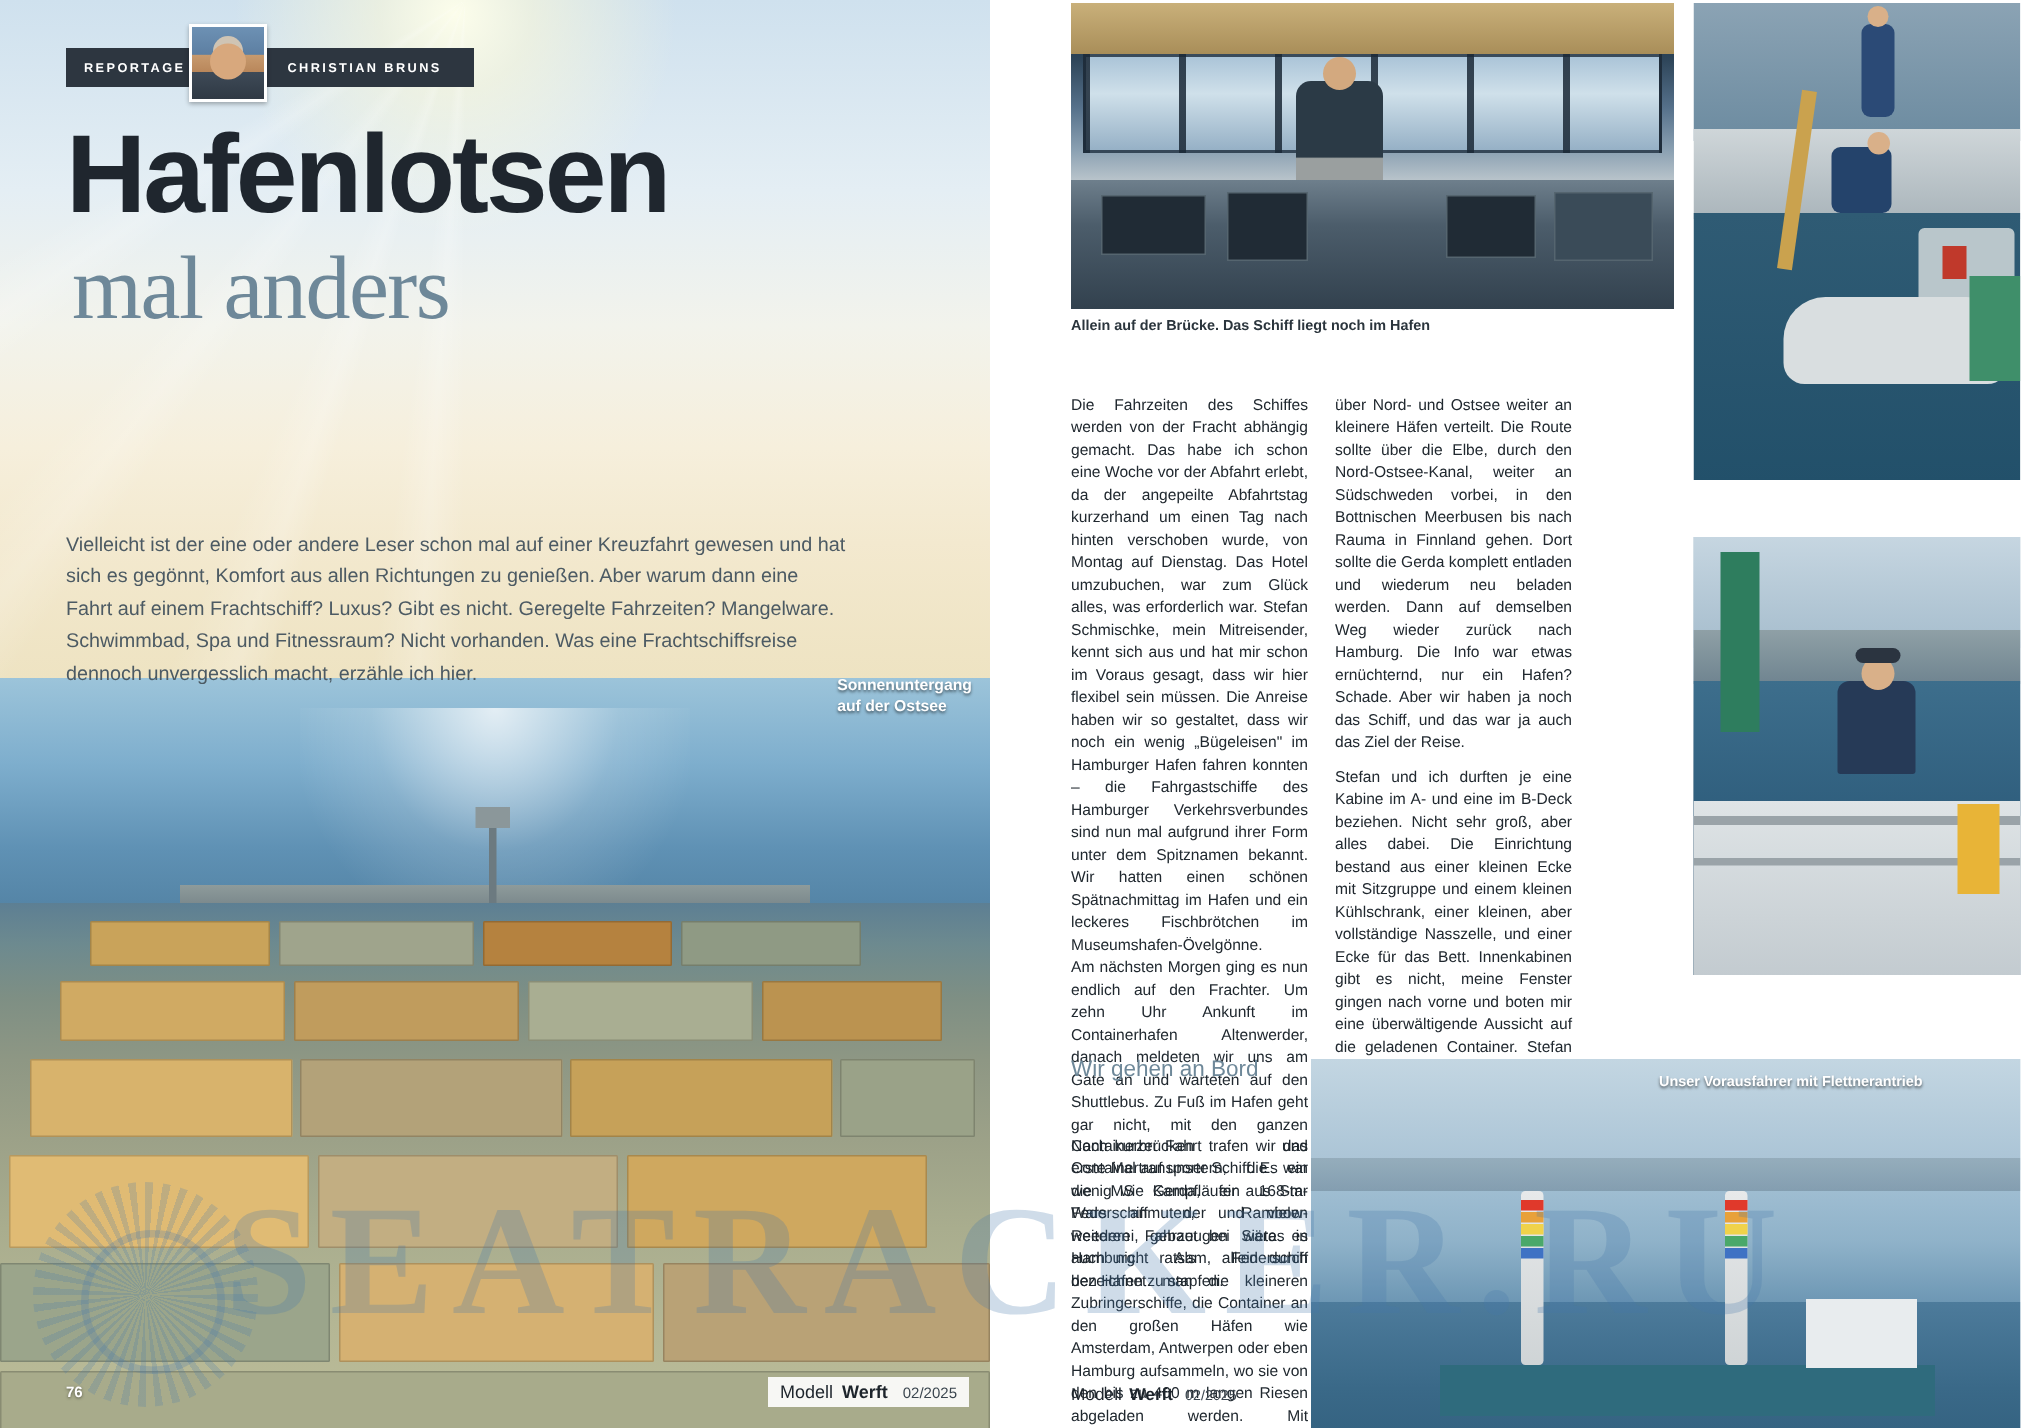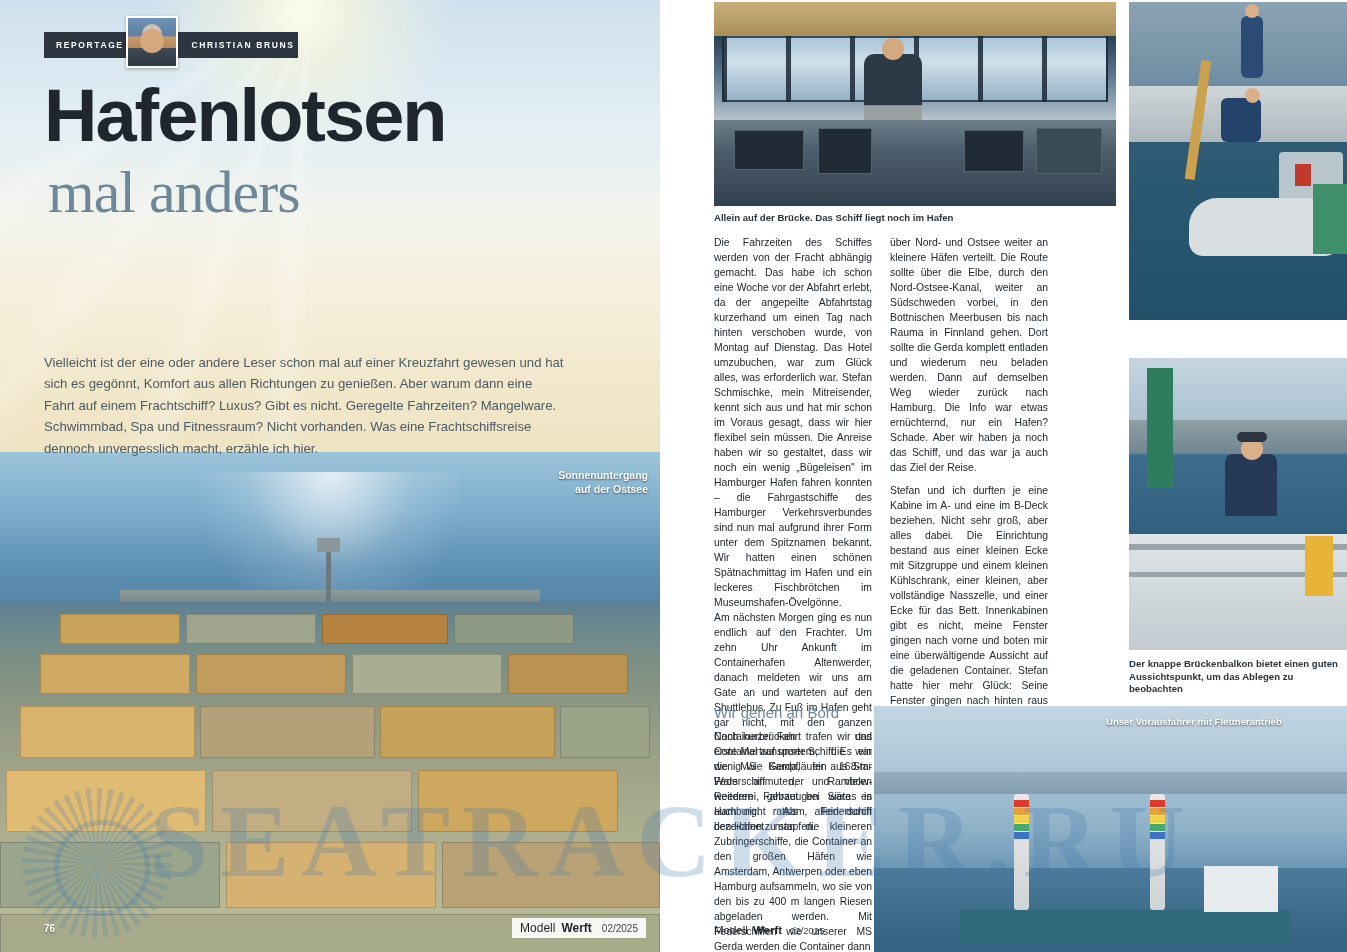--- a/index.html
+++ b/index.html
@@ -35,21 +35,21 @@
         rgba(255,255,255,0) 360deg);
   }
   .kicker{
     position:absolute;left:44px;top:32px;height:26px;display:flex;align-items:stretch;z-index:6;
   }
   .kicker .seg{
     background:#2d3640;color:#ffffff;font-size:8.5px;letter-spacing:1.6px;
     display:flex;align-items:center;padding:0 12px;font-weight:700;
   }
   .kicker .seg.left{padding-right:34px;}
-  .kicker .seg.right{padding-left:34px;padding-right:4px;}
+  .kicker .seg.right{padding-left:34px;padding-right:22px;}
   .kicker .author-photo{
     position:absolute;left:82px;top:-16px;width:48px;height:48px;border:2px solid #ffffff;
     background:linear-gradient(to bottom,#6d91b4 0%,#5d7fa2 38%,#c79a6e 39%,#b9875b 62%,#3e4a57 63%,#2f3944 100%);
     box-shadow:0 1px 3px rgba(0,0,0,.3);overflow:hidden;
   }
   .kicker .author-photo::after{
     content:"";position:absolute;left:12px;top:11px;width:24px;height:24px;border-radius:50%;
     background:#d8a87d;box-shadow:0 -7px 0 -2px #cfc4b4;
   }
   .headline{
@@ -83,21 +83,21 @@
     position:absolute;left:0;top:150px;width:660px;height:350px;
     background:linear-gradient(to bottom,#5d7f93 0%,#6d8a8f 8%,#7e8f84 18%,#8e9784 30%,#9ca188 45%,#a9ad8e 62%,#b4b694 80%,#bcbd99 100%);
   }
   .containers{position:absolute;left:0;top:150px;width:660px;height:350px;overflow:hidden;}
   .ctr{position:absolute;border-radius:1px;box-shadow:inset 0 0 0 1px rgba(0,0,0,.18);}
   .mast{position:absolute;left:326px;top:96px;width:5px;height:62px;background:#6c7a80;}
   .mast::before{content:"";position:absolute;left:-9px;top:-10px;width:23px;height:14px;background:#8b979a;}
   .bridge-deck{position:absolute;left:120px;top:138px;width:420px;height:22px;
     background:linear-gradient(to bottom,#8e9b9b,#6e7c82);}
   .hero-caption{
-    position:absolute;right:12px;top:468px;z-index:6;text-align:right;
+    position:absolute;right:12px;top:450px;z-index:6;text-align:left;
     color:#ffffff;font-size:10.5px;line-height:1.35;font-weight:700;
     text-shadow:0 1px 2px rgba(0,0,0,.55);
   }
   .folio-left{
     position:absolute;left:44px;bottom:18px;font-size:10px;color:#ffffff;font-weight:700;
     text-shadow:0 1px 2px rgba(0,0,0,.5);
     margin-top:16px;
   }
   .brandbar{
     position:absolute;right:14px;bottom:14px;display:flex;align-items:baseline;gap:6px;
@@ -120,21 +120,21 @@
   .bridge-ceil{position:absolute;left:0;top:0;width:402px;height:34px;
     background:linear-gradient(to bottom,#c9b07a,#a98e59);}
   .bridge-console{position:absolute;left:0;top:118px;width:402px;height:86px;
     background:linear-gradient(to bottom,#6e7f8c 0%,#4c5d6b 35%,#32414e 100%);}
   .console-panel{position:absolute;background:#202b35;box-shadow:inset 0 0 0 1px #55656f;}
   .person{position:absolute;left:150px;top:52px;width:58px;height:110px;
     background:linear-gradient(to bottom,#2b3a46 0%,#2b3a46 46%,#9a9f9f 47%,#9a9f9f 100%);border-radius:10px 10px 3px 3px;}
   .person::before{content:"";position:absolute;left:18px;top:-16px;width:22px;height:22px;border-radius:50%;background:#d3a97f;}
   .caption{font-size:9.6px;line-height:1.32;color:#2b353d;font-weight:700;}
   .body-col{
-    position:absolute;font-size:10.4px;line-height:1.44;color:#20282f;text-align:justify;
+    position:absolute;font-size:10.4px;line-height:1.44;color:#20282f;text-align:justify;margin-top:28px;
   }
   .body-col p{margin:0 0 0 0;text-indent:0;}
   .body-col p + p{margin-top:0;}
   .subhead{
     position:absolute;font-size:15px;color:#6e8899;font-weight:400;
     font-family:"Liberation Sans", sans-serif;
   }
   .rp-photo-ladder{
     position:absolute;left:455px;top:2px;width:218px;height:318px;overflow:hidden;
     background:linear-gradient(to bottom,#8fa6b4 0%,#6d879a 12%,#4d6c84 26%,#3f6party 0%,#39566c 40%,#2d4f68 58%,#27566f 74%,#1f4a61 100%);
@@ -290,21 +290,20 @@
       <div style="position:absolute;left:0;top:96px;width:218px;height:90px;background:linear-gradient(to bottom,#3d6e8c,#2f5e7d);"></div>
       <div style="position:absolute;left:0;top:176px;width:218px;height:116px;background:linear-gradient(to bottom,#dfe4e6,#c3cbd0);"></div>
       <div style="position:absolute;left:18px;top:10px;width:26px;height:120px;background:#2e7d5e;"></div>
       <div style="position:absolute;left:96px;top:96px;width:52px;height:62px;background:#263a57;border-radius:8px 8px 2px 2px;"></div>
       <div style="position:absolute;left:112px;top:80px;width:22px;height:22px;border-radius:50%;background:#d9b089;"></div>
       <div style="position:absolute;left:108px;top:74px;width:30px;height:10px;border-radius:5px;background:#2b3440;"></div>
       <div style="position:absolute;left:0;top:186px;width:218px;height:6px;background:#9aa3a8;"></div>
       <div style="position:absolute;left:0;top:214px;width:218px;height:5px;background:#9aa3a8;"></div>
       <div style="position:absolute;left:176px;top:178px;width:28px;height:60px;background:#e8b437;"></div>
     </div>
-    <div class="caption" style="position:absolute;left:455px;top:658px;width:218px;">Der knappe Brückenbalkon bietet einen guten Aussichtspunkt, um das Ablegen zu beobachten</div>
 
     <div class="body-col" style="left:40px;top:236px;width:158px;">
       <p>Die Fahrzeiten des Schiffes werden von der Fracht abhängig gemacht. Das habe ich schon eine Woche vor der Abfahrt erlebt, da der angepeilte Abfahrtstag kurzerhand um einen Tag nach hinten verschoben wurde, von Montag auf Dienstag. Das Hotel umzubuchen, war zum Glück alles, was erforderlich war. Stefan Schmischke, mein Mitreisender, kennt sich aus und hat mir schon im Voraus gesagt, dass wir hier flexibel sein müssen. Die Anreise haben wir so gestaltet, dass wir noch ein wenig „Bügeleisen" im Hamburger Hafen fahren konnten – die Fahrgastschiffe des Hamburger Verkehrsverbundes sind nun mal aufgrund ihrer Form unter dem Spitznamen bekannt. Wir hatten einen schönen Spätnachmittag im Hafen und ein leckeres Fischbrötchen im Museumshafen-Övelgönne.</p>
       <p>Am nächsten Morgen ging es nun endlich auf den Frachter. Um zehn Uhr Ankunft im Containerhafen Altenwerder, danach meldeten wir uns am Gate an und warteten auf den Shuttlebus. Zu Fuß im Hafen geht gar nicht, mit den ganzen Containerbrücken und Containertransportern, die ein wenig wie Kampfläufer aus Star Wars anmuten, und vielen weiteren Fahrzeugen wäre es auch nicht ratsam, allein durch den Hafen zu stapfen.</p>
     </div>
 
     <div class="body-col" style="left:216px;top:236px;width:158px;">
       <p>über Nord- und Ostsee weiter an kleinere Häfen verteilt. Die Route sollte über die Elbe, durch den Nord-Ostsee-Kanal, weiter an Südschweden vorbei, in den Bottnischen Meerbusen bis nach Rauma in Finnland gehen. Dort sollte die Gerda komplett entladen und wiederum neu beladen werden. Dann auf demselben Weg wieder zurück nach Hamburg. Die Info war etwas ernüchternd, nur ein Hafen? Schade. Aber wir haben ja noch das Schiff, und das war ja auch das Ziel der Reise.</p>
       <p style="margin-top:8px;">Stefan und ich durften je eine Kabine im A- und eine im B-Deck beziehen. Nicht sehr groß, aber alles dabei. Die Einrichtung bestand aus einer kleinen Ecke mit Sitzgruppe und einem kleinen Kühlschrank, einer kleinen, aber vollständige Nasszelle, und einer Ecke für das Bett. Innenkabinen gibt es nicht, meine Fenster gingen nach vorne und boten mir eine überwältigende Aussicht auf die geladenen Container. Stefan hatte hier mehr Glück: Seine Fenster gingen nach hinten raus und er konnte am Rettungsboot vorbei das Meer sehen. Aber das war egal, denn wir waren fast nur zum Schlafen in den Kabinen. Gleich nach der herzlichen Begrüßung an Bord bekamen wir die Info, dass gleich die Sicherheitseinweisung erfolgen würde – Pflichttermin auf jedem Schiff.</p>
     </div>

